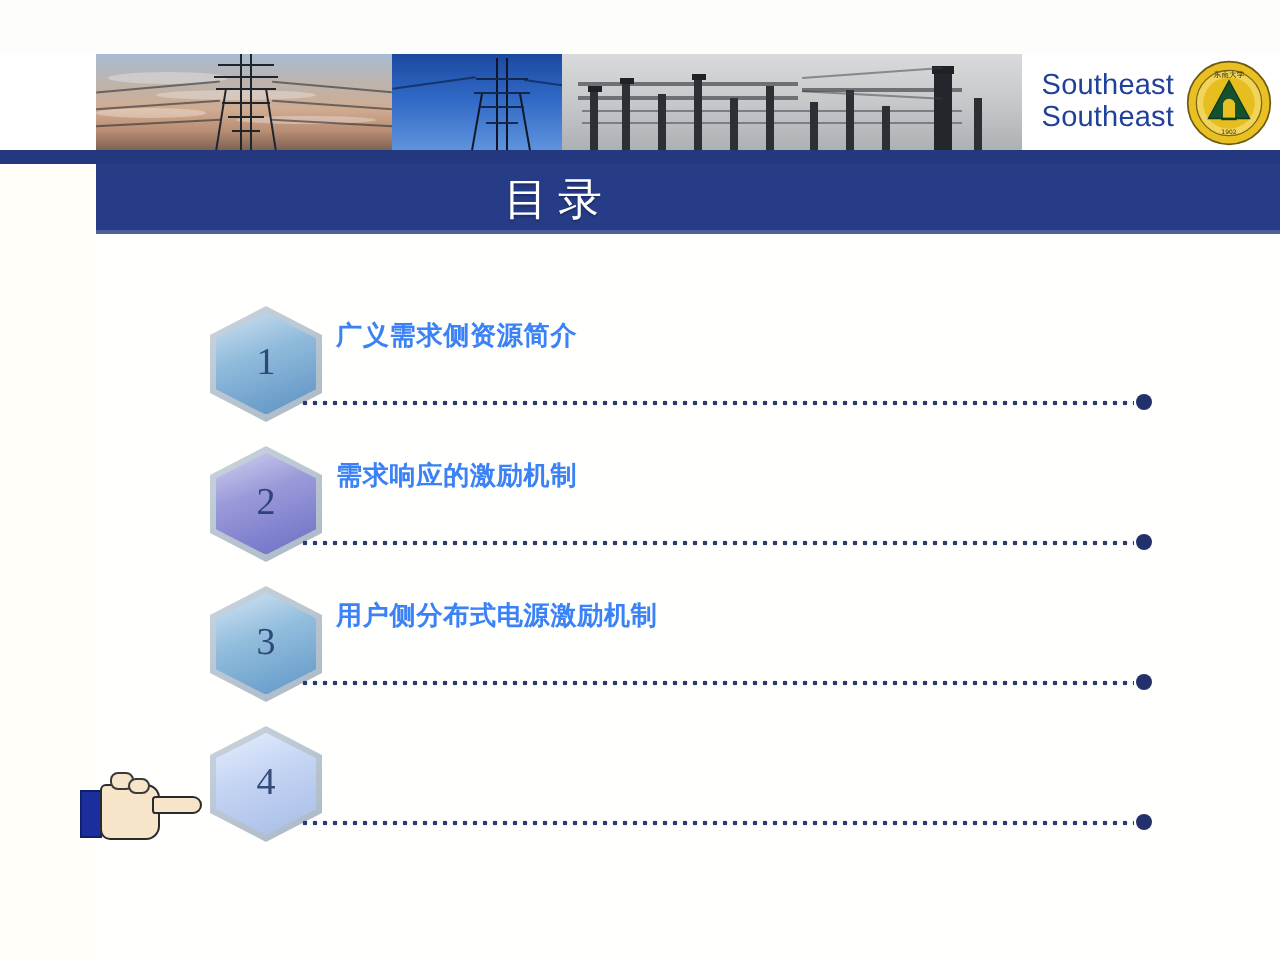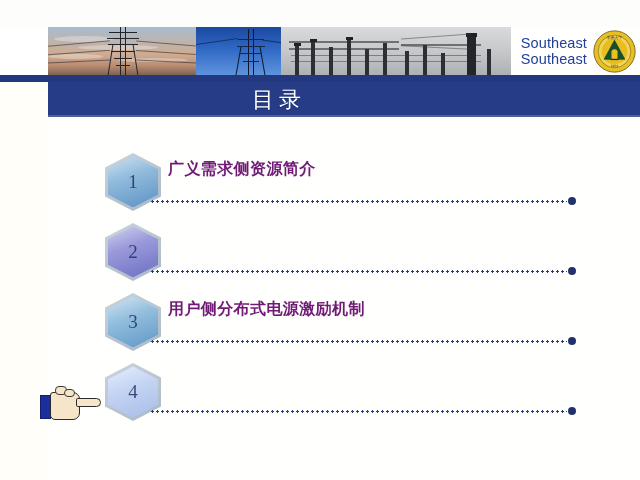--- a/index.html
+++ b/index.html
@@ -109,22 +109,22 @@
   }
   .hex-in .num {
     font-family:"Liberation Serif", serif;
     font-size:19px; color:#1f3566; opacity:.85;
     margin-top:1px;
   }
 
   .toc-label {
     position:absolute; left:168px; top:12px;
     font-family:"DejaVu Serif", serif;
-    font-size:16px; font-weight:700;
-    color:#701a75; letter-spacing:.4px;
+    font-size:13px; font-weight:700;
+    color:#3b82f6; letter-spacing:.4px;
     white-space:nowrap;
   }
   .dots {
     position:absolute; left:150px; top:53px; height:3px;
     background-image:radial-gradient(circle, #2a3c72 1.1px, rgba(0,0,0,0) 1.3px);
     background-size:5px 3px; background-repeat:repeat-x;
   }
   .end-dot {
     position:absolute; top:49.5px; width:8px; height:8px;
     border-radius:50%; background:#22306b;
@@ -283,20 +283,21 @@
       <div class="end-dot" style="left:568px;"></div>
     </div>
 
     <div class="toc-row">
       <div class="hex-wrap">
         <div class="hex"></div>
         <div class="hex-in" style="background:linear-gradient(160deg,#d2d3f0 0%,#9a9ada 40%,#6d6fc4 100%);">
           <span class="num">2</span>
         </div>
       </div>
+      <div class="toc-label">需求响应的激励机制</div>
       <div class="dots" style="width:417px;"></div>
       <div class="end-dot" style="left:568px;"></div>
     </div>
 
     <div class="toc-row">
       <div class="hex-wrap">
         <div class="hex"></div>
         <div class="hex-in" style="background:linear-gradient(160deg,#d4e6f4 0%,#93bedd 42%,#6098c8 100%);">
           <span class="num">3</span>
         </div>

